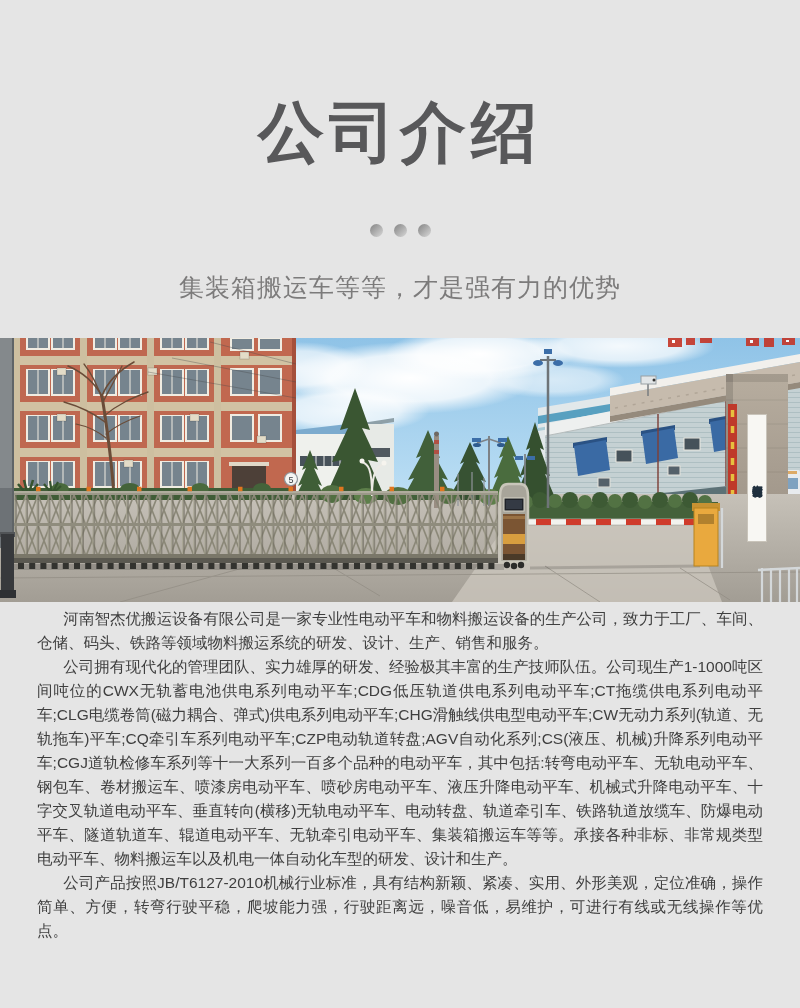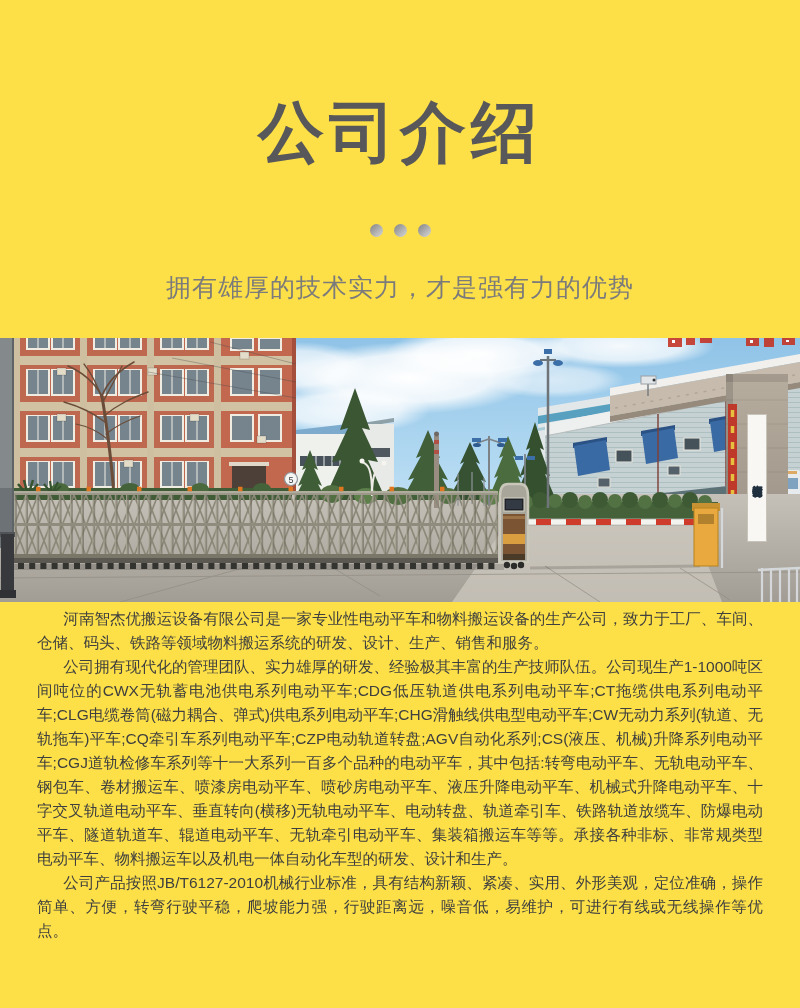--- a/index.html
+++ b/index.html
@@ -1,18 +1,18 @@
 <!DOCTYPE html>
 <html><head>
 <meta charset="utf-8">
 <style>
   * { box-sizing: border-box; }
   html, body { margin: 0; padding: 0; background: #ffffff; }
   body { font-family: "Liberation Sans", "DejaVu Sans", sans-serif; }
-  .page { width: 800px; height: 1008px; margin: 0 auto; background: #fde047; overflow: hidden; position: relative; }
+  .page { width: 800px; height: 1008px; margin: 0 auto; background: #e5e5e5; overflow: hidden; position: relative; }
 
   .title {
     margin: 0; padding-top: 99px;
     text-align: center;
     font-size: 66px; font-weight: 700;
     color: #58585a; letter-spacing: 5px; line-height: 1;
   }
   .dots { display: flex; justify-content: center; gap: 11px; margin-top: 59px; }
   .dot { width: 13px; height: 13px; border-radius: 50%; background: linear-gradient(135deg, #838383, #d8d8d8); }
   .subtitle {
@@ -43,21 +43,21 @@
 <div class="page">
 
   <h1 class="title">公司介绍</h1>
 
   <div class="dots">
     <span class="dot"></span>
     <span class="dot"></span>
     <span class="dot"></span>
   </div>
 
-  <div class="subtitle">拥有雄厚的技术实力，才是强有力的优势</div>
+  <div class="subtitle">集装箱搬运车等等，才是强有力的优势</div>
 
   <figure class="photo" style="margin:36px 0 0 0;">
     <svg width="800" height="264" viewBox="0 0 800 264" xmlns="http://www.w3.org/2000/svg">
       <defs>
         <linearGradient id="sky" x1="0" y1="0" x2="0" y2="1">
           <stop offset="0" stop-color="#8fc3e7"></stop>
             <stop offset="0.55" stop-color="#b4daf2"></stop>
             <stop offset="1" stop-color="#ddeef9"></stop>
         </linearGradient>
         <radialGradient id="cg">

